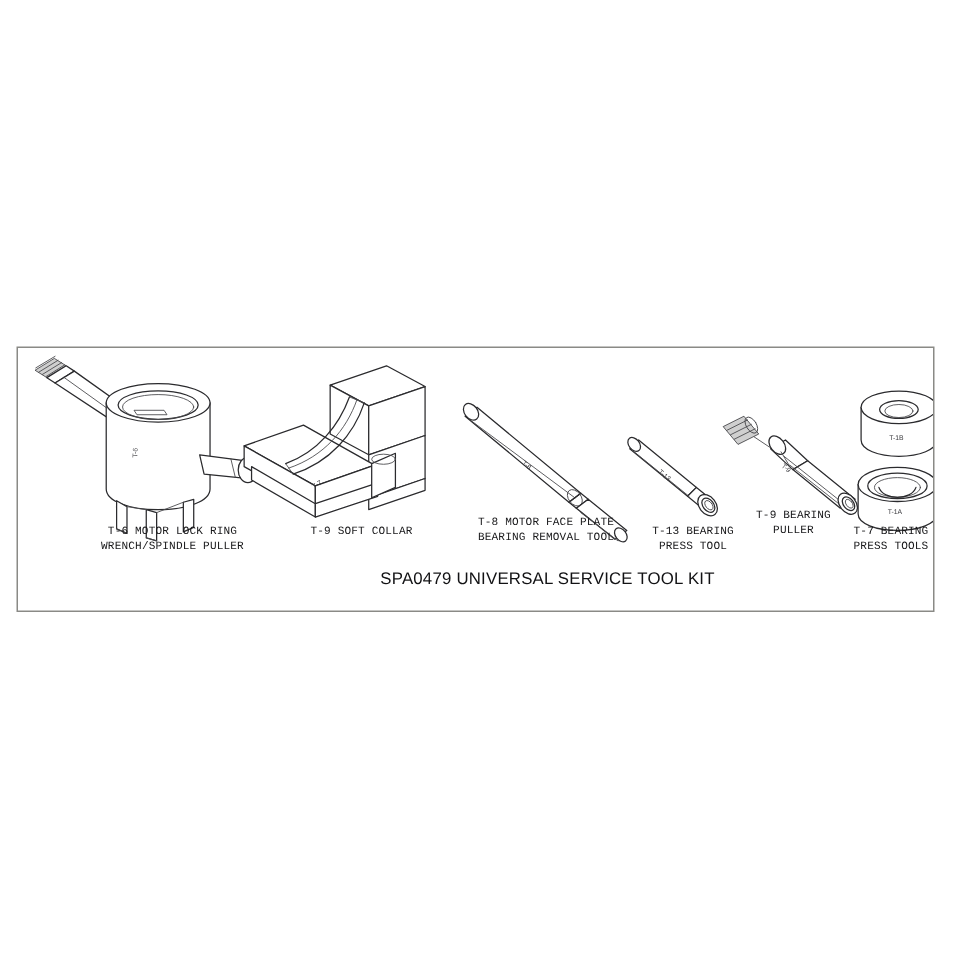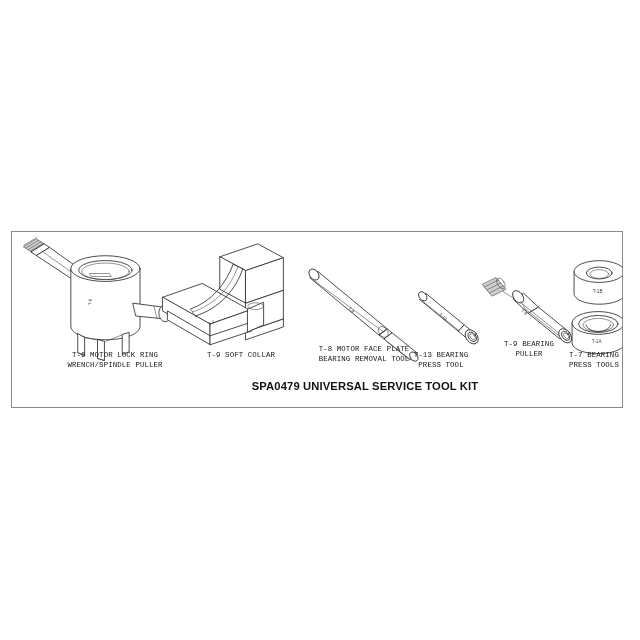--- a/index.html
+++ b/index.html
@@ -61,21 +61,20 @@
     width: 100%;
     text-align: center;
     font-size: 11.2px;
     color: #121214;
     letter-spacing: 0.15px;
     font-family: "Liberation Sans", sans-serif;
   }
   #kit-title-inner {
     display: inline-block;
     margin-left: 96px;
-    font-weight: bold;
   }
 
   svg { display: block; }
   .ln  { fill: none; stroke: #2b2b2e; stroke-width: 0.85; stroke-linejoin: round; stroke-linecap: round; }
   .lnt { fill: none; stroke: #4a4a4e; stroke-width: 0.6;  stroke-linejoin: round; stroke-linecap: round; }
   .fillw { fill: #ffffff; }
   .knurl { fill: #cfcfcf; stroke: #3a3a3d; stroke-width: 0.55; }
   .plabel { font-family: "Liberation Sans", sans-serif; font-size: 4.6px; fill: #3c3c40; }
 </style>
 </head>
@@ -229,21 +228,21 @@
     </svg>
 
     <div class="cap" style="left:18px;  top:119px; width:170px;">T-6 MOTOR LOCK RING
 WRENCH/SPINDLE PULLER</div>
 
     <div class="cap" style="left:155px; top:119px; width:148px;">T-9 SOFT COLLAR</div>
 
     <div class="cap" style="left:285px; top:113px; width:134px;">T-8 MOTOR FACE PLATE
 BEARING REMOVAL TOOL</div>
 
-    <div class="cap" style="left:388px; top:119px; width:82px;">T-13 BEARING
+    <div class="cap" style="left:409px; top:119px; width:82px;">T-13 BEARING
 PRESS TOOL</div>
 
     <div class="cap" style="left:478px; top:108px; width:78px;">T-9 BEARING
 PULLER</div>
 
     <div class="cap" style="left:546px; top:119px; width:72px;">T-7 BEARING
 PRESS TOOLS</div>
 
     <div id="kit-title">
       <span id="kit-title-inner">SPA0479 UNIVERSAL SERVICE TOOL KIT</span>

